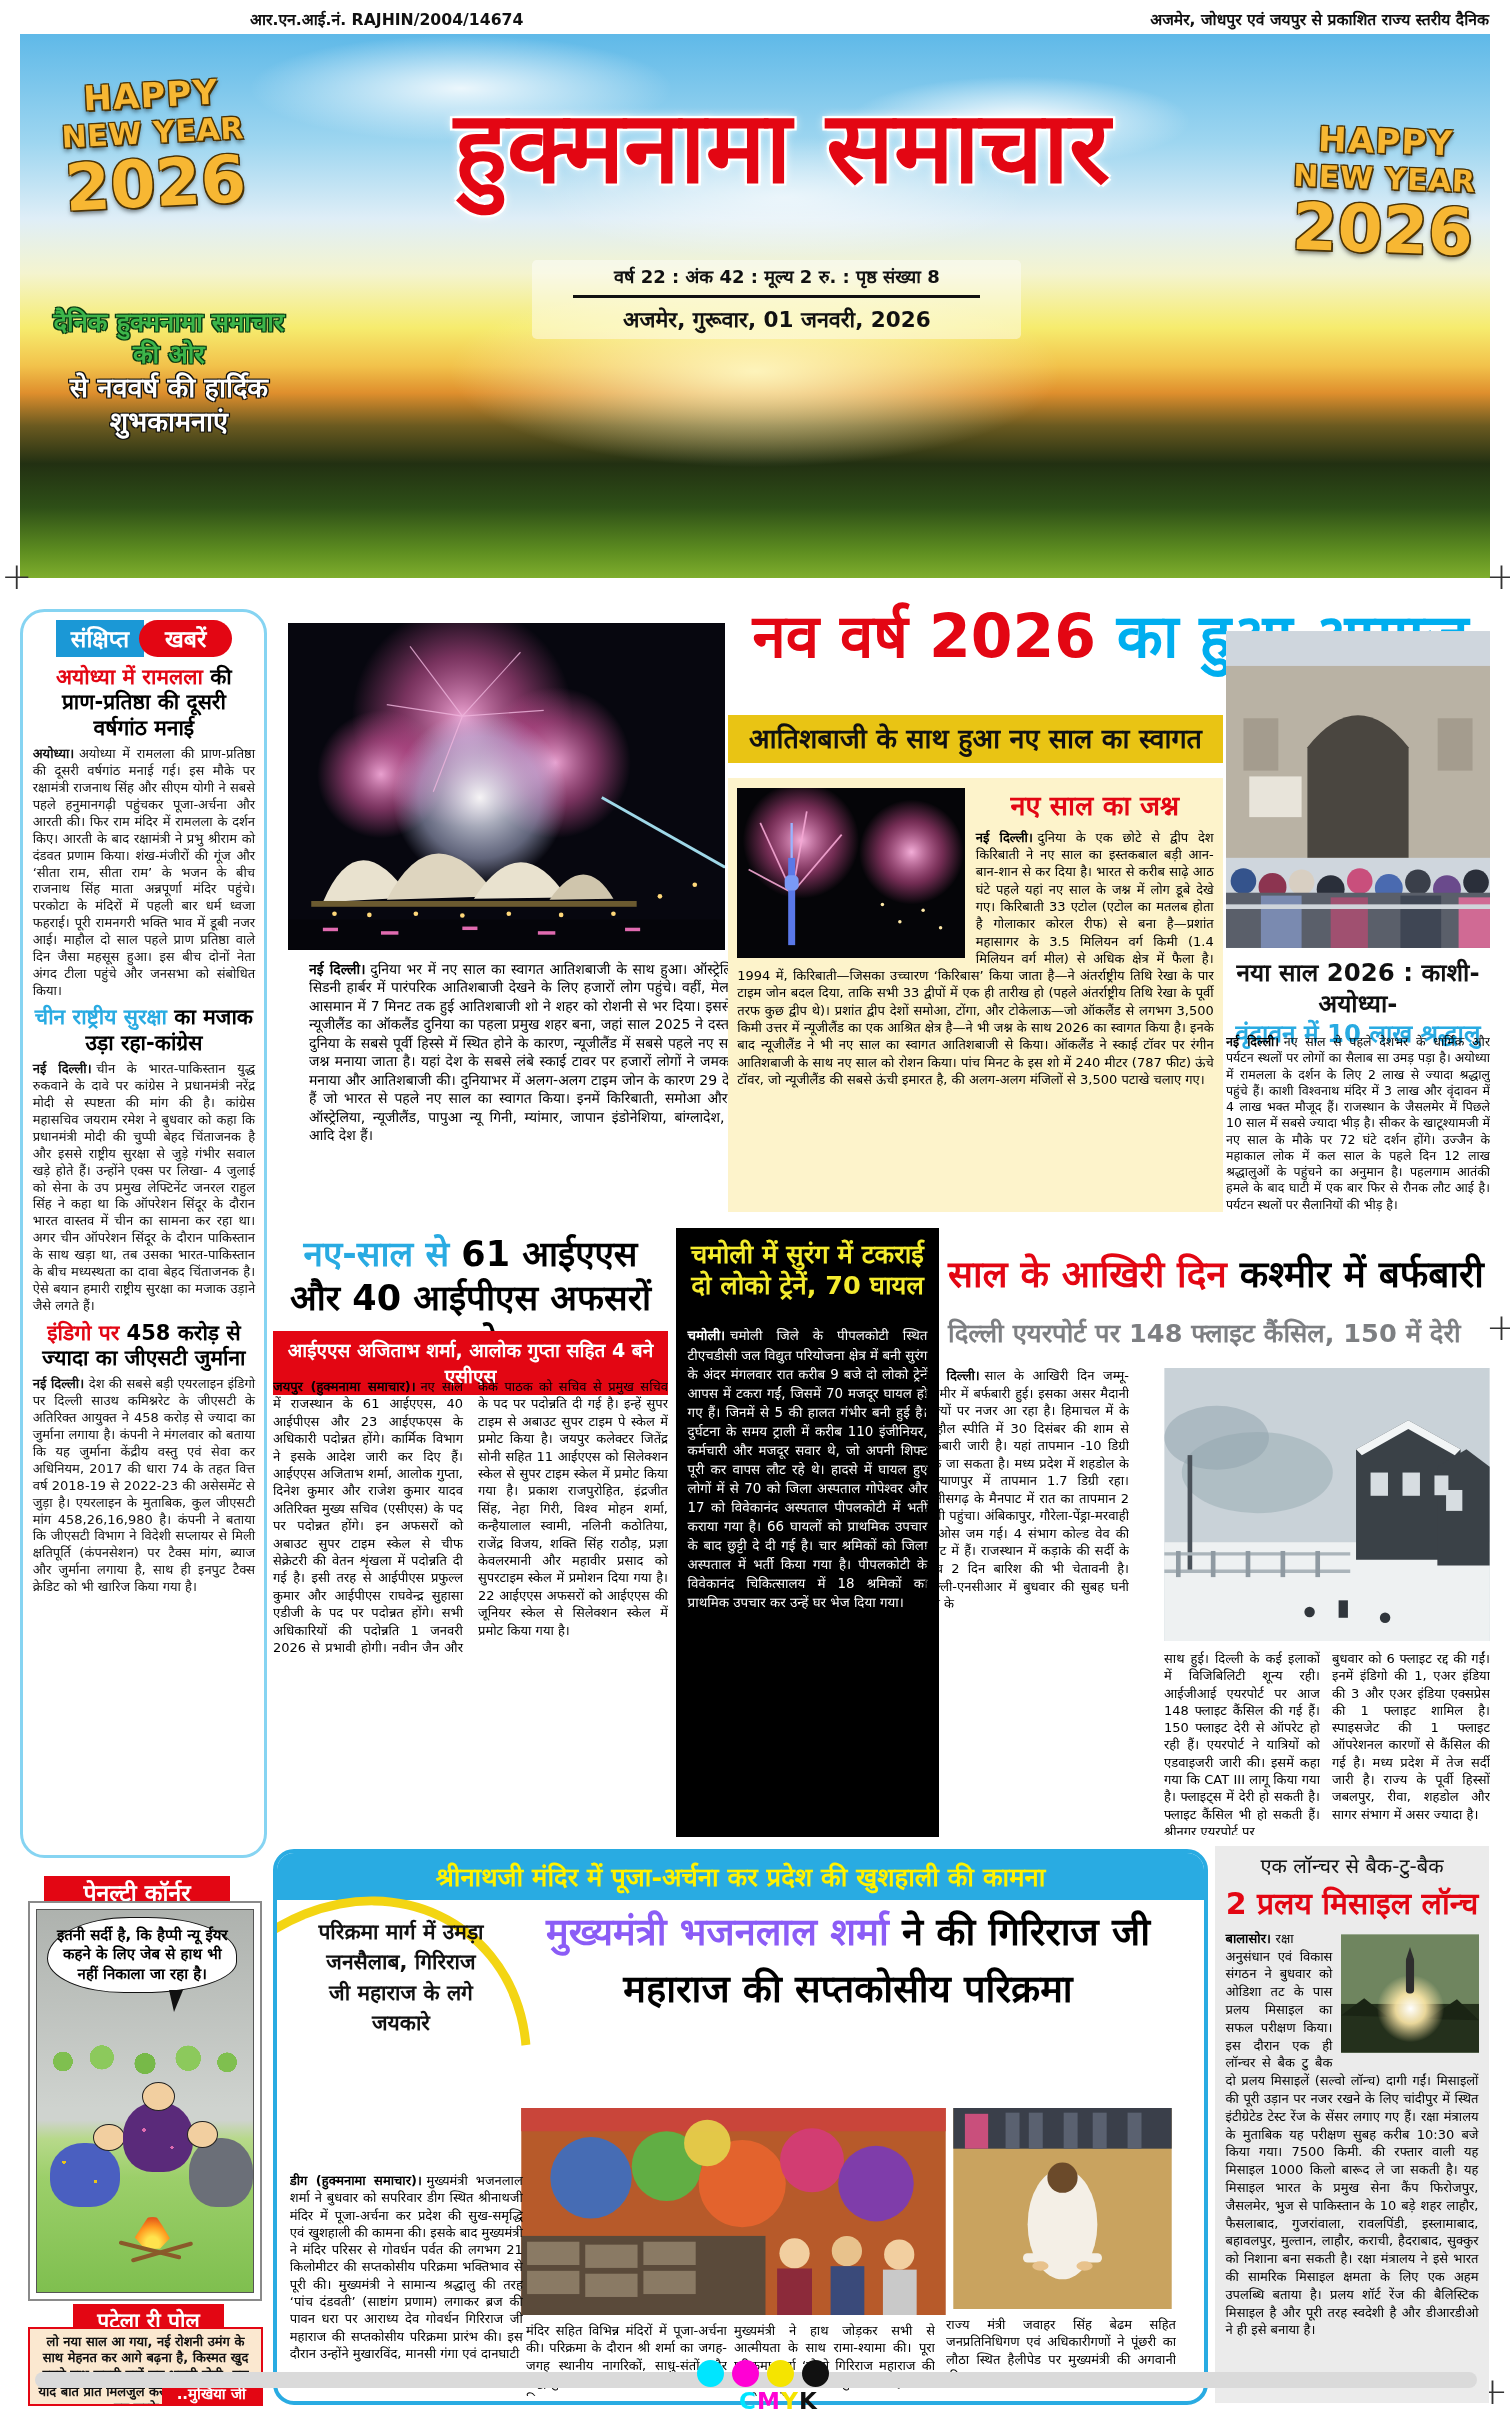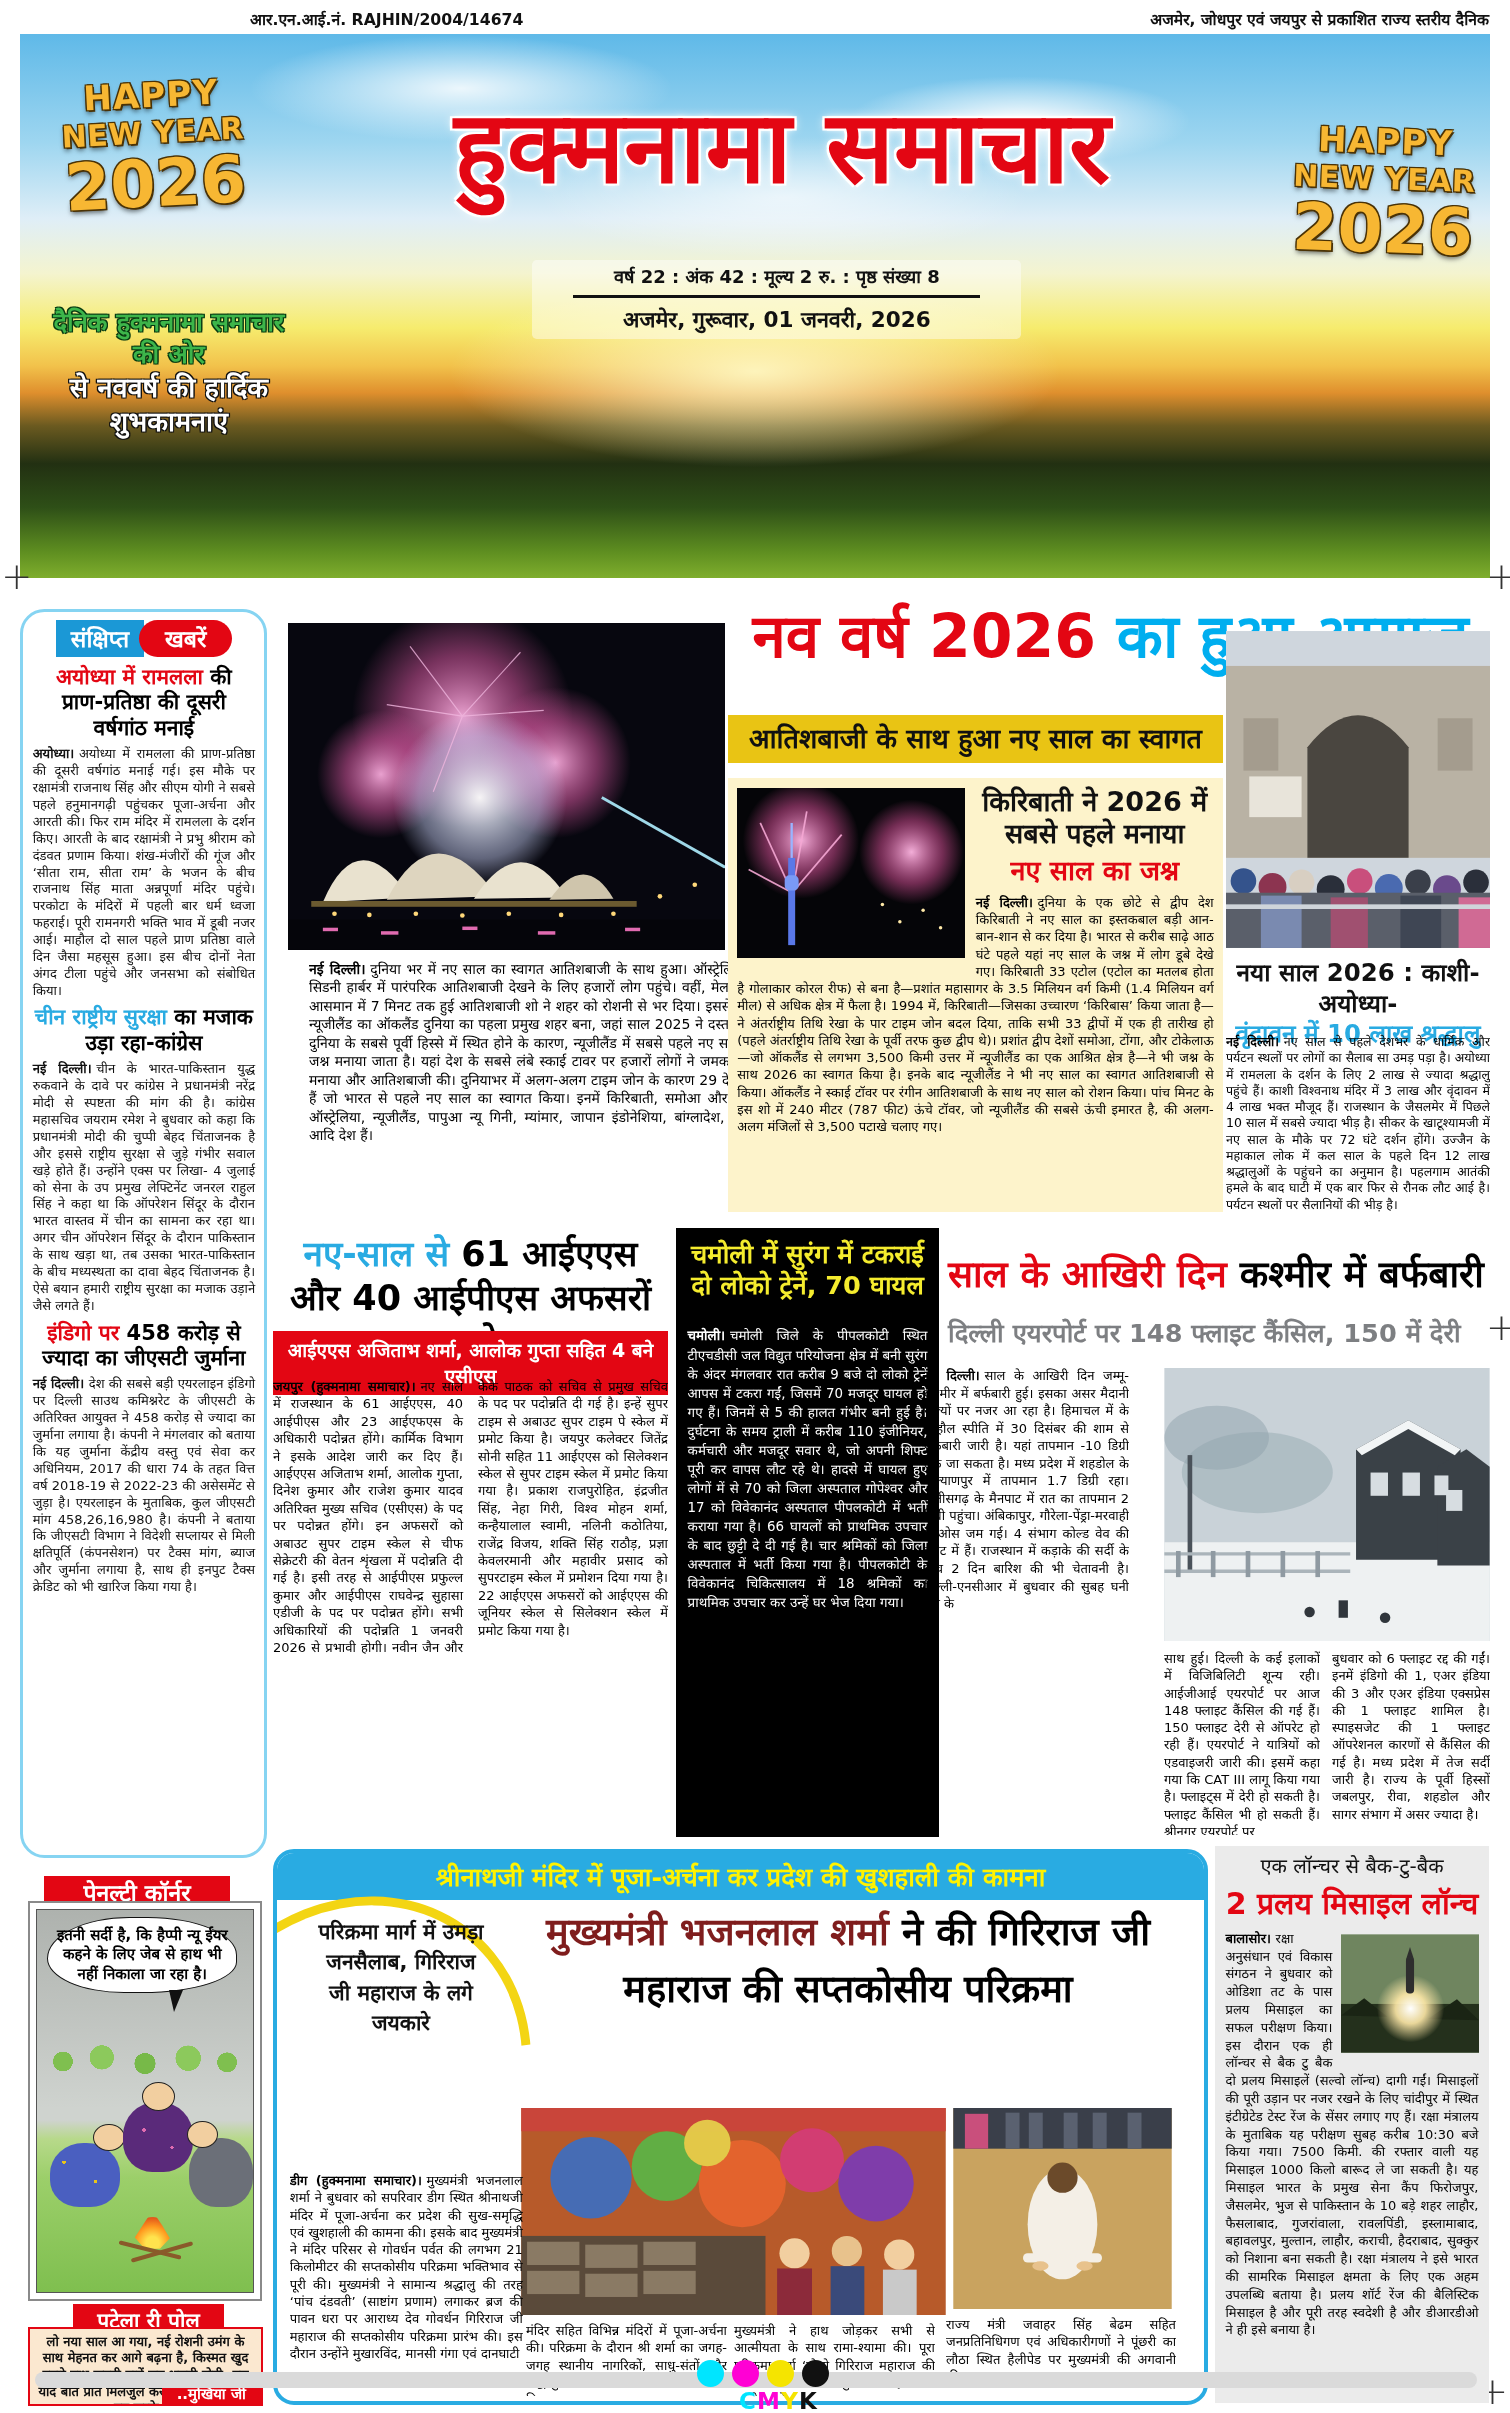--- a/index.html
+++ b/index.html
@@ -111,21 +111,21 @@
   #snow-photo{left:1164px;top:1368px;width:326px;height:273px;}
   #snow-col2{left:1164px;top:1650px;width:156px;height:185px;font-size:13px;line-height:1.33;}
   #snow-col3{left:1332px;top:1650px;width:158px;height:185px;font-size:13px;line-height:1.33;}
 
   
   #girraj-box{left:273px;top:1849px;width:935px;height:556px;border:4.7px solid #29abe2;border-radius:21px;background:#fff;overflow:hidden;box-sizing:border-box;}
   #girraj-strip{width:100%;background:#29abe2;color:#fff200;font-size:25.6px;font-weight:900;text-align:center;padding:5.8px 0;}
   #girraj-arc{position:absolute;left:-99px;top:35px;width:326px;height:372px;border:9.3px solid #f3d513;border-radius:50%;border-right-color:transparent;border-bottom-color:transparent;transform:rotate(38deg);}
   #girraj-note{position:absolute;left:37px;top:64px;width:174px;font-size:21px;font-weight:900;text-align:center;line-height:1.45;color:#111;}
   #girraj-head{position:absolute;left:228px;top:51px;width:686px;text-align:center;font-size:38px;font-weight:900;line-height:1.5;}
-  #girraj-head .r{color:#7f1d1d;}
+  #girraj-head .r{color:#8b5cf6;}
   #girraj-photo1{position:absolute;left:244px;top:255px;width:425px;height:207px;}
   #girraj-photo2{position:absolute;left:676px;top:255px;width:219px;height:201px;}
   .gcol{position:absolute;font-size:13px;line-height:1.33;}
   #gcol1{left:12.8px;top:319px;width:233px;height:216px;}
   #gcol2{left:249px;top:469px;width:201px;height:74px;}
   #gcol3{left:457px;top:469px;width:201px;height:74px;}
   #gcol4{left:669px;top:463px;width:230px;height:80px;}
 
   
   #missile-box{left:1215px;top:1846px;width:274px;height:557px;background:#ebebeb;padding:9.3px 10.5px;box-sizing:border-box;}
@@ -314,21 +314,20 @@
         <rect x="82" y="150" width="24" height="26" rx="8" fill="#7a9af5"></rect>
         <line x1="94" y1="120" x2="94" y2="60" stroke="#9ab4ff" stroke-width="4"></line>
         <g fill="#ffe9a8">
             <circle cx="250" cy="200" r="3"></circle>
             <circle cx="280" cy="230" r="3"></circle>
             <circle cx="320" cy="210" r="3"></circle>
             <circle cx="350" cy="240" r="3"></circle>
           </g>
       </svg>
     </div>
-    <div class="kiri-h1">किरिबाती ने 2026 में सबसे पहले मनाया</div>
     <div class="kiri-h2">नए साल का जश्न</div>
     <div id="kiri-body" class="just">
       <span class="dateline">नई दिल्ली।</span><span>दुनिया के एक छोटे से द्वीप देश किरिबाती ने नए साल का इस्तकबाल बड़ी आन-बान-शान से कर दिया है। भारत से करीब साढ़े आठ घंटे पहले यहां नए साल के जश्न में लोग डूबे देखे गए। किरिबाती 33 एटोल (एटोल का मतलब होता है गोलाकार कोरल रीफ) से बना है—प्रशांत महासागर के 3.5 मिलियन वर्ग किमी (1.4 मिलियन वर्ग मील) से अधिक क्षेत्र में फैला है। 1994 में, किरिबाती—जिसका उच्चारण ‘किरिबास’ किया जाता है—ने अंतर्राष्ट्रीय तिथि रेखा के पार टाइम जोन बदल दिया, ताकि सभी 33 द्वीपों में एक ही तारीख हो (पहले अंतर्राष्ट्रीय तिथि रेखा के पूर्वी तरफ कुछ द्वीप थे)। प्रशांत द्वीप देशों समोआ, टोंगा, और टोकेलाऊ—जो ऑकलैंड से लगभग 3,500 किमी उत्तर में न्यूजीलैंड का एक आश्रित क्षेत्र है—ने भी जश्न के साथ 2026 का स्वागत किया है। इनके बाद न्यूजीलैंड ने भी नए साल का स्वागत आतिशबाजी से किया। ऑकलैंड ने स्काई टॉवर पर रंगीन आतिशबाजी के साथ नए साल को रोशन किया। पांच मिनट के इस शो में 240 मीटर (787 फीट) ऊंचे टॉवर, जो न्यूजीलैंड की सबसे ऊंची इमारत है, की अलग-अलग मंजिलों से 3,500 पटाखे चलाए गए।</span>
     </div>
   </div>
 
   <div id="kashi-photo" class="abs">
     <svg width="264" height="317" viewBox="0 0 454 545">
       <rect width="454" height="545" fill="#cfd6dd"></rect>
       <rect x="0" y="60" width="454" height="330" fill="#b9b2a4"></rect>

